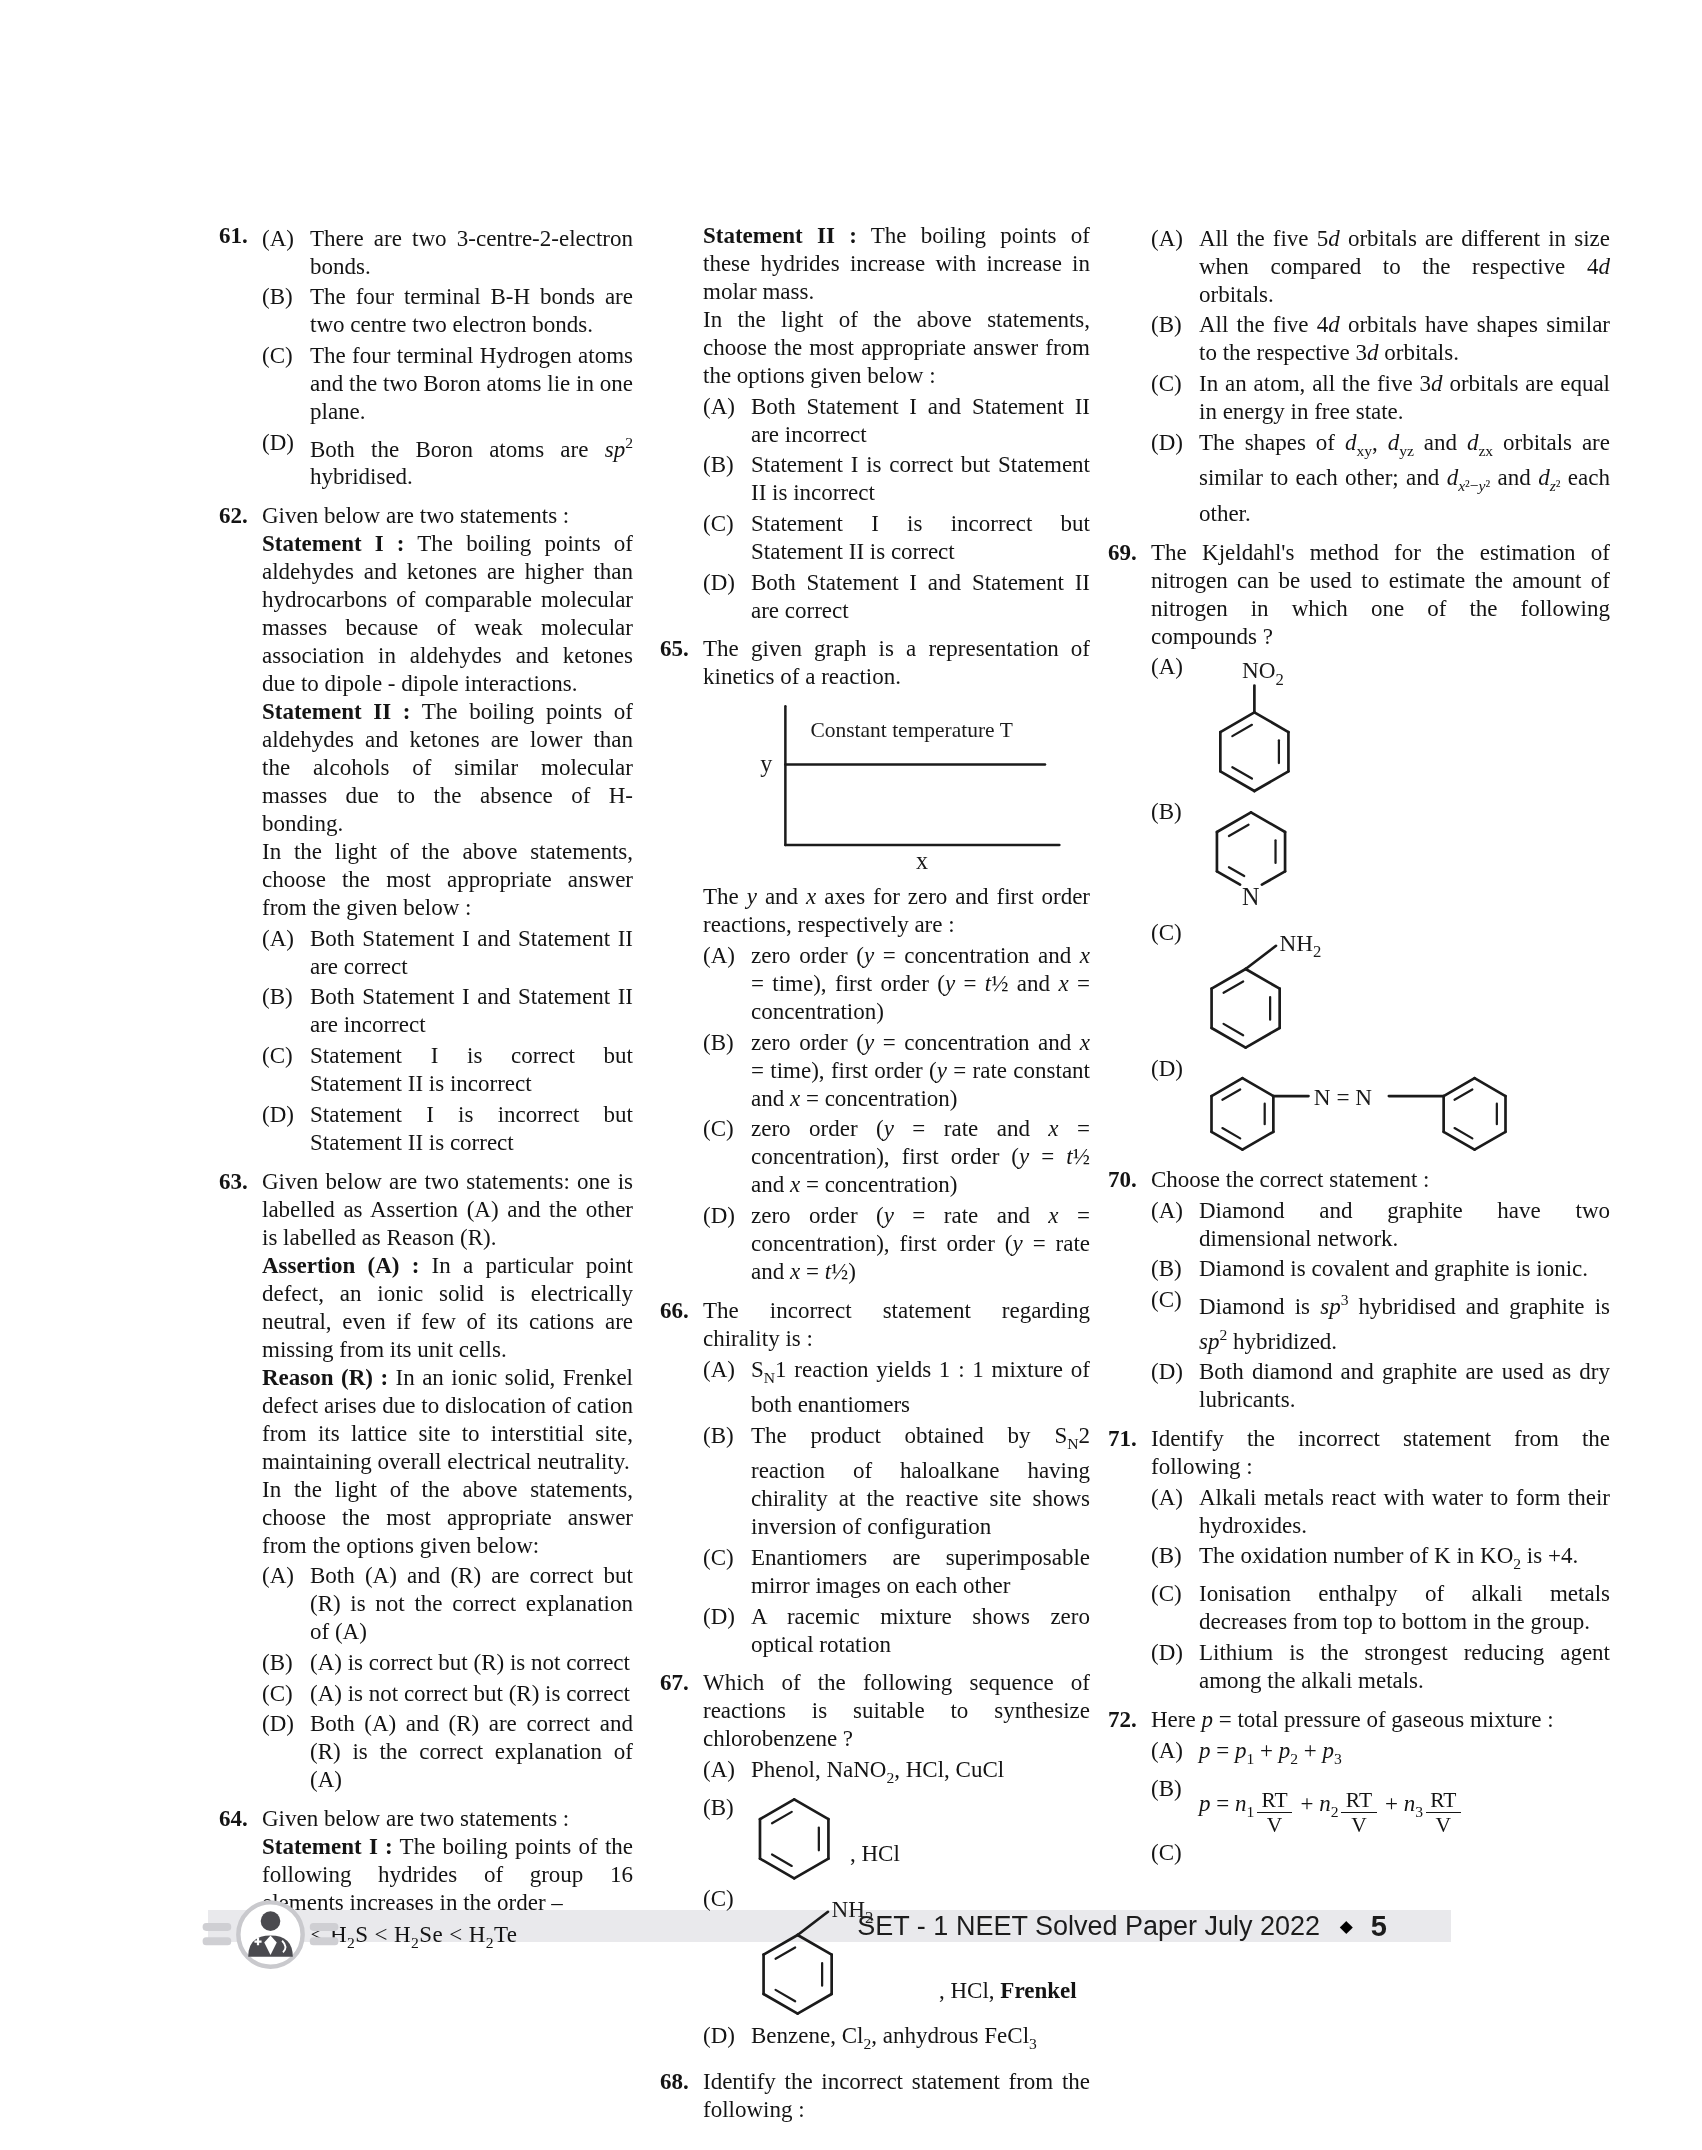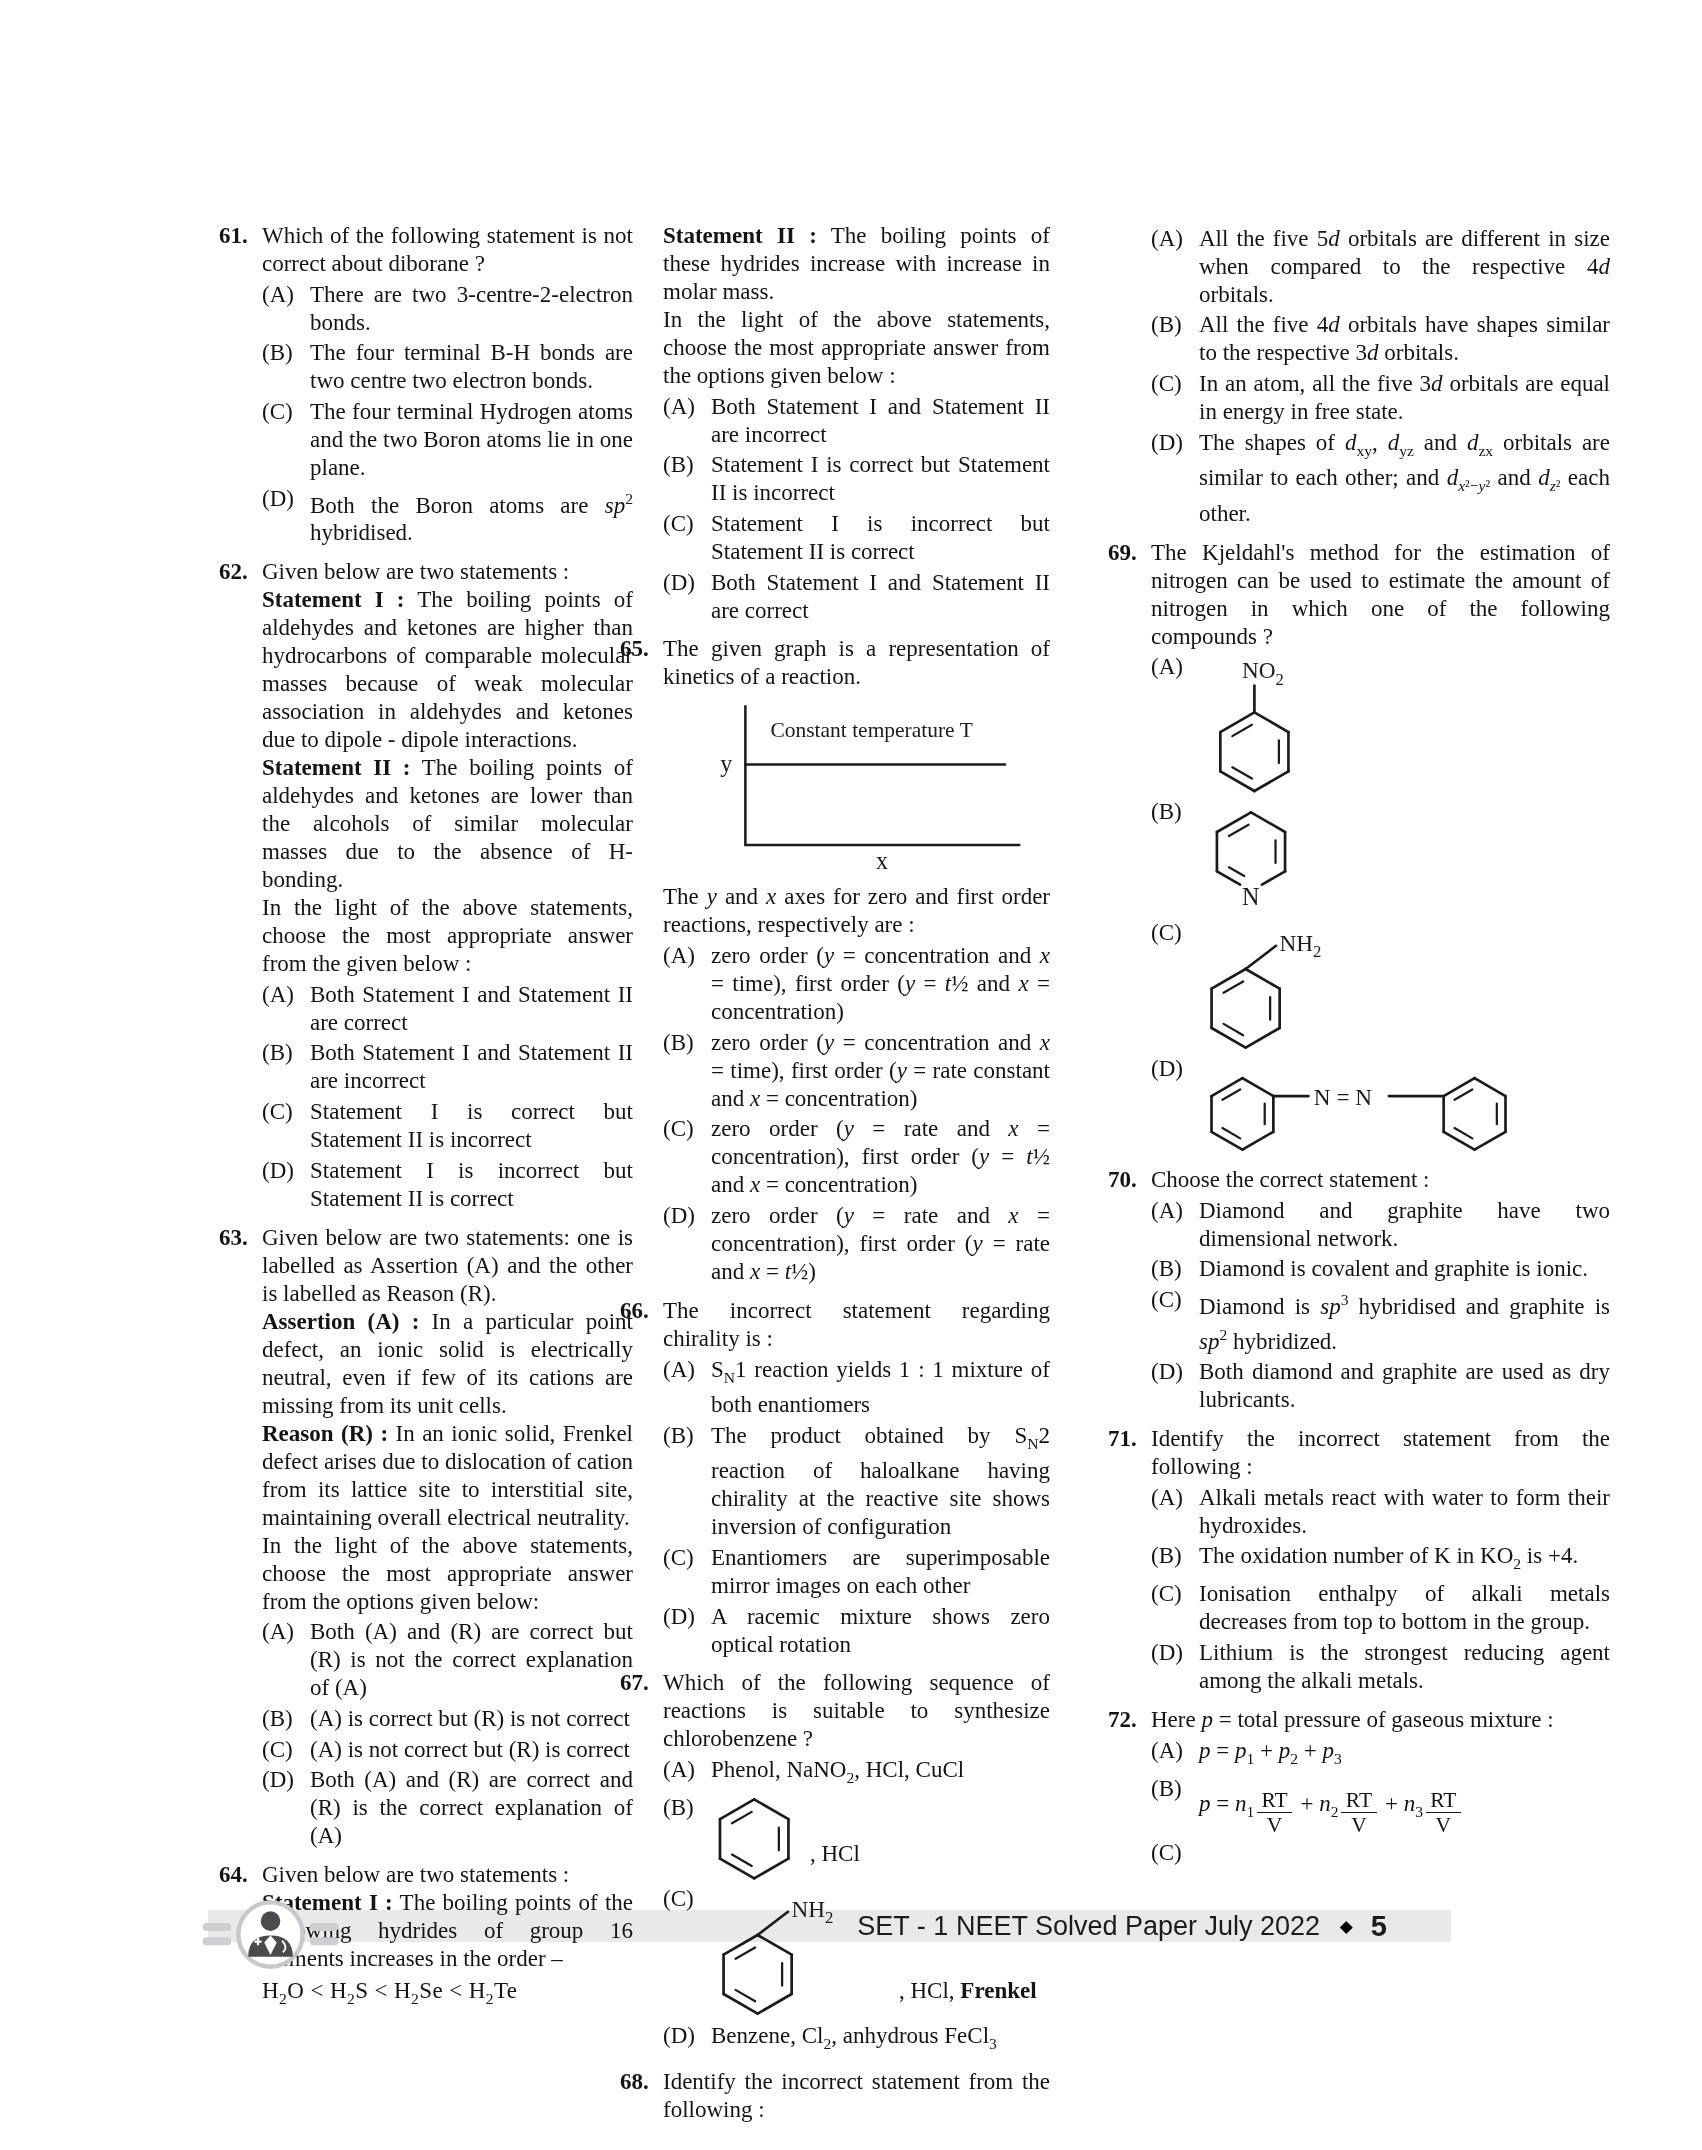--- a/index.html
+++ b/index.html
@@ -2,21 +2,21 @@
 <html lang="en" style="font-size:14.3px"><head>
 <meta charset="utf-8">
 <style>
   html,body{margin:0;padding:0;}
   body{
     width:1703px;height:2150px;position:relative;background:#ffffff;
     font-family:"Liberation Serif", serif;color:#141414;
   }
   .col{position:absolute;top:222px;}
   #col1{left:219px;width:414px;}
-  #col2{left:620px;width:430px;}
+  #col2{left:660px;width:430px;}
   #col3{left:1108px;width:502px;}
   .q{display:flex;margin-bottom:10.7px;position:relative;z-index:2;}
   .qnum{flex:0 0 43px;width:43px;font-weight:bold;font-size:23px;line-height:28px;font-family:Liberation Serif, serif;}
   .qbody{flex:1;font-size:23px;line-height:28px;}
   .qp{margin:0;text-align:justify;}
   .formula{margin:3.6px 0 0 0;text-align:left;letter-spacing:0.4px;}
   .opt{display:flex;margin-top:2.7px;}
   .olabel{flex:0 0 48px;width:48px;}
   .otext{flex:1;text-align:justify;}
   .otext.structcell{display:flex;align-items:flex-end;text-align:left;}
@@ -39,21 +39,20 @@
   .logo{position:absolute;left:199px;top:1897px;z-index:3;}
 </style>
 </head>
 <body>
 
 <div class="page">
   <div class="col" id="col1">
       <div class="q">
         <span class="qnum">61.</span>
         <div class="qbody">
-          <div class="qp">Which of the following statement is not correct about diborane ?</div>
           <div class="opt">
             <span class="olabel">(A)</span>
             <div class="otext">There are two 3-centre-2-electron bonds.</div>
           </div>
           <div class="opt">
             <span class="olabel">(B)</span>
             <div class="otext">The four terminal B-H bonds are two centre two electron bonds.</div>
           </div>
           <div class="opt">
             <span class="olabel">(C)</span>

